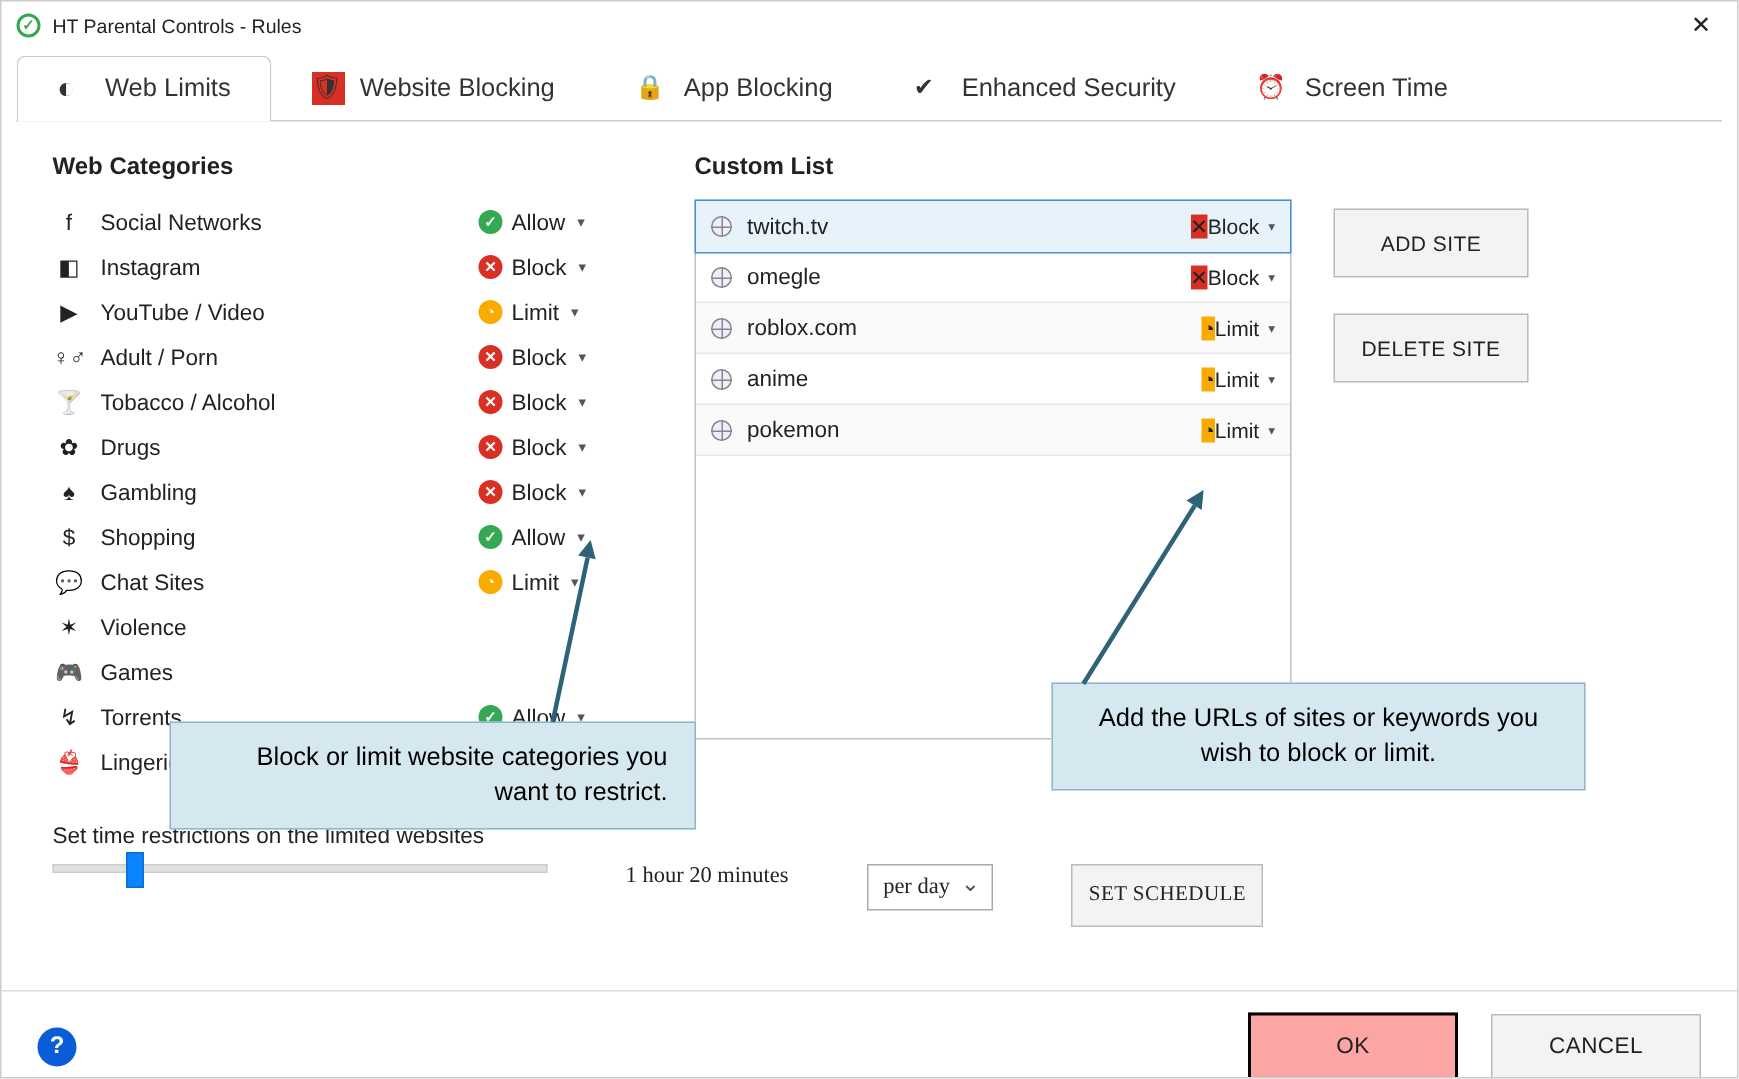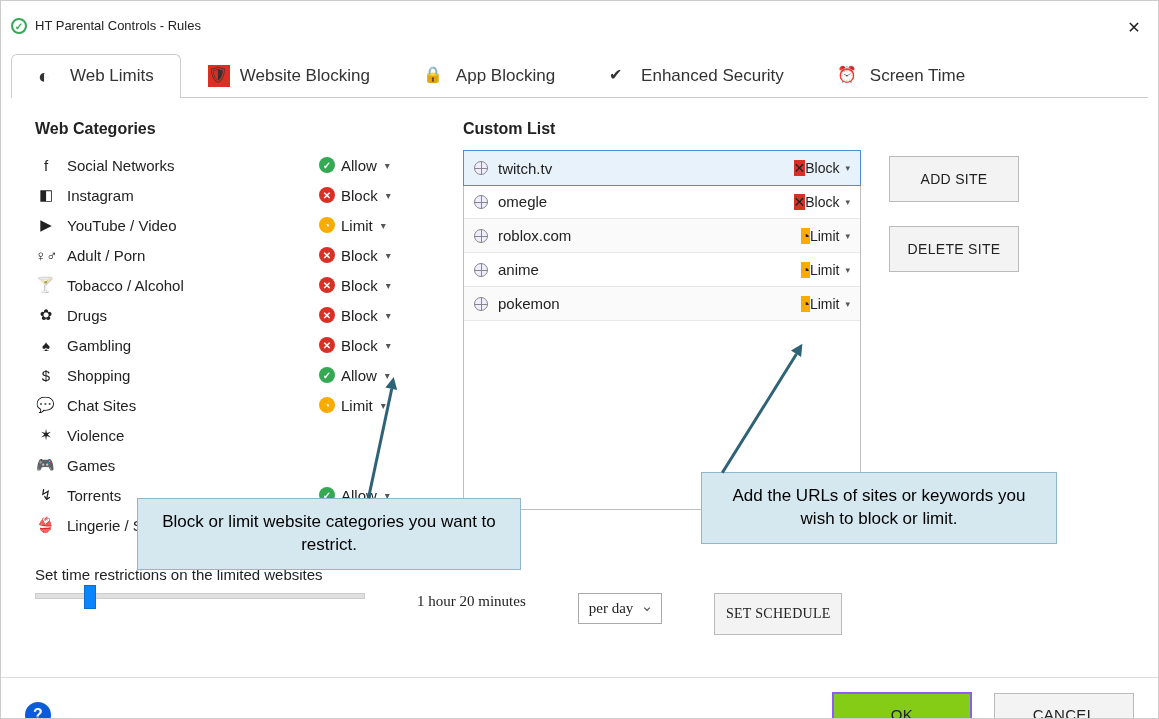--- a/index.html
+++ b/index.html
@@ -1,19 +1,19 @@
 <!DOCTYPE html>
 <html><head>
 <meta charset="utf-8">
 <style>
   * { box-sizing: border-box; margin: 0; padding: 0; }
   body { font-family: "Segoe UI", Tahoma, sans-serif; font-size: 14px; color: #222; background: #fff; width: 1159px; height: 719px; position: relative; border: 1px solid #ccc; }
 
   
-  .titlebar { height: 32px; display: flex; padding: 0 10px; margin-top: 17px; }
+  .titlebar { height: 32px; display: flex; align-items: center; padding: 0 10px; }
   .titlebar .app-icon { width: 16px; height: 16px; border-radius: 50%; border: 2px solid #34a853; display: inline-flex; align-items: center; justify-content: center; margin-right: 8px; }
   .titlebar .app-icon::after { content: "✓"; color: #34a853; font-size: 10px; font-weight: bold; }
   .titlebar .title { flex: 1; font-size: 13px; }
   .titlebar .close { width: 28px; text-align: center; font-size: 16px; cursor: pointer; }
 
   
   .tabs { display: flex; margin: 4px 10px 0 10px; border-bottom: 1px solid #ccc; }
   .tab { display: flex; align-items: center; padding: 10px 26px; border: 1px solid transparent; border-bottom: none; border-radius: 6px 6px 0 0; cursor: pointer; color: #333; font-size: 17px; }
   .tab.active { background: #fff; border-color: #ccc; position: relative; }
   .tab.active::after { content: ""; position: absolute; left: 0; right: 0; bottom: -1px; height: 2px; background: #fff; }
@@ -60,34 +60,34 @@
   .time-area .tlabel { font-size: 15px; margin-bottom: 10px; }
   .time-row { display: flex; align-items: flex-start; gap: 52px; font-family: Liberation Serif, serif; }
   .slider-track { width: 330px; height: 6px; background: #e0e0e0; border: 1px solid #ccc; position: relative; }
   .slider-thumb { position: absolute; top: -9px; width: 12px; height: 24px; background: #0a84ff; border: 1px solid #0a6ed1; left: 48px; }
   .time-readout { font-size: 15px; }
   .select { border: 1px solid #aaa; padding: 6px 28px 6px 10px; font-size: 15px; cursor: pointer; position: relative; background: #fff; }
   .select::after { content: "⌄"; position: absolute; right: 8px; top: 3px; color: #555; }
 
   
   .callout { position: absolute; background: #d5e8f0; border: 1px solid #8fb7c9; padding: 12px 18px; color: #000000; font-size: 17px; text-align: center; line-height: 1.35; }
-  .callout.c1 { left: 136px; top: 400px; width: 384px; }
+  .callout.c1 { left: 112px; top: 400px; width: 351px; text-align: right; }
   .callout.c2 { left: 700px; top: 374px; width: 356px; }
 
   
   .arrow { position: absolute; background: #2e6277; transform-origin: bottom left; }
   .arrow::after { content: ""; position: absolute; width: 0; height: 0; border-left: 6px solid transparent; border-right: 6px solid transparent; border-bottom: 12px solid #2e6277; top: -12px; left: -5px; }
 
   
   .divider { border-top: 1px solid #ddd; margin: 24px 0 0 0; }
   .footer { display: flex; align-items: center; padding: 14px 24px; }
   .help-icon { width: 26px; height: 26px; border-radius: 50%; background: #0a5cd7; color: #fff; display: flex; align-items: center; justify-content: center; font-weight: bold; font-size: 16px; cursor: pointer; }
   .footer-spacer { flex: 1; }
   .footer .btn { width: 140px; margin-left: 22px; padding: 12px 0; font-size: 15px; }
-  .footer .btn.primary { border: 2px solid #8b5cf6; background: #84cc16; }
+  .footer .btn.primary { border: 2px solid #000000; background: #fca5a5; }
 
   
   .ticon.web::before { content: "◐"; font-size: 20px; }
   .ticon.block::before { content: "🛡"; font-size: 16px; }
   .ticon.app::before { content: "🔒"; font-size: 16px; }
   .ticon.sec::before { content: "✔"; font-size: 16px; }
   .ticon.time::before { content: "⏰"; font-size: 16px; }
 </style>
 </head>
 <body>

